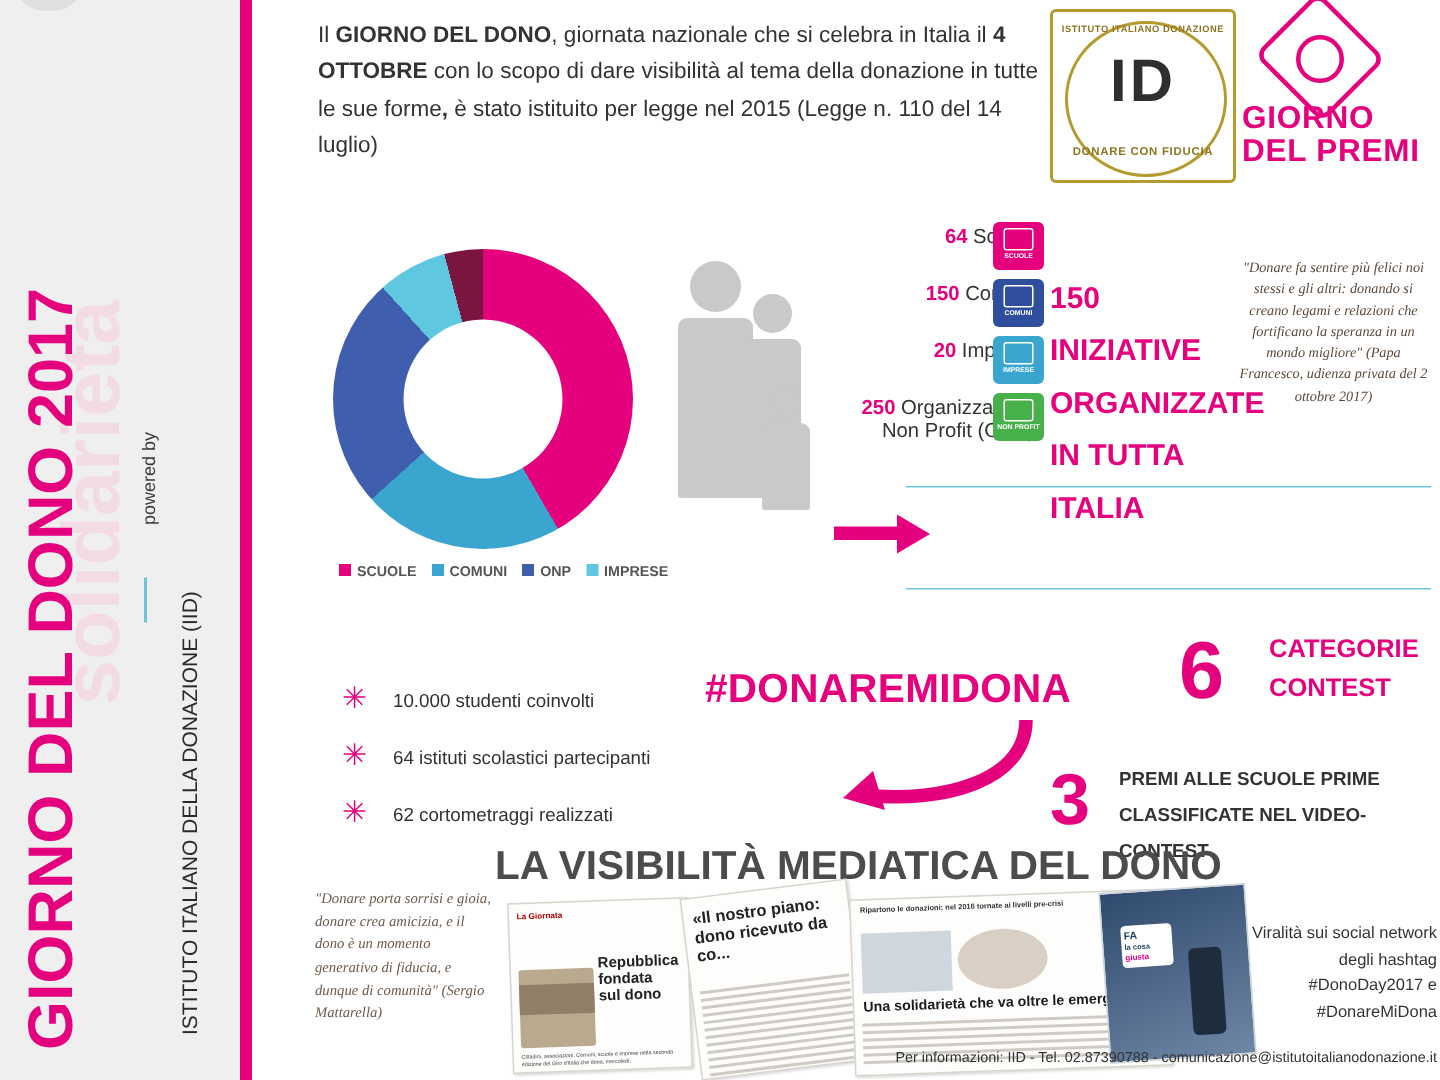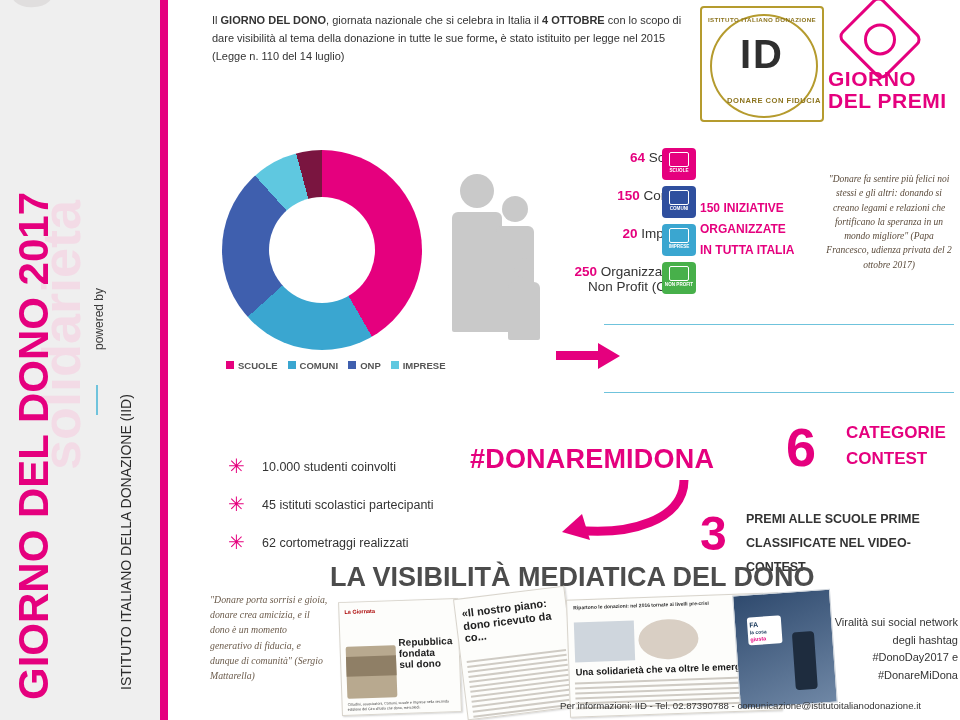--- a/index.html
+++ b/index.html
@@ -21,53 +21,53 @@
           transform-origin:left top;font-size:42px;font-weight:bold;color:#e5007e;
           white-space:nowrap;letter-spacing:0px;}
   .vpowered{position:absolute;left:92px;top:350px;transform:rotate(-90deg);
           transform-origin:left top;font-size:12px;color:#3a3a3a;white-space:nowrap;}
   .vsub{position:absolute;left:118px;top:690px;transform:rotate(-90deg);
           transform-origin:left top;font-size:14px;color:#2b2b2b;white-space:nowrap;}
   .vline{position:absolute;left:96px;top:415px;width:30px;height:2px;background:#6fc3dc;
          transform:rotate(-90deg);transform-origin:left top;}
 
   
-  .intro{position:absolute;left:212px;top:12px;width:480px;font-size:11px;
+  .intro{position:absolute;left:212px;top:12px;width:480px;font-size:15px;
          line-height:1.62;color:#333;}
   .intro b{color:#333;}
 
   
   .logobox{position:absolute;left:700px;top:6px;width:252px;height:132px;}
   .iidlogo{position:absolute;left:0;top:0;width:120px;height:112px;
            border:2px solid #b59b2e;border-radius:4px;background:#fff;}
   .iidlogo .ring{position:absolute;left:8px;top:6px;width:104px;height:100px;
            border-radius:50%;border:2px solid #b59b2e;}
   .iidlogo .idtxt{position:absolute;left:0;top:24px;width:120px;text-align:center;
            font-size:40px;font-weight:bold;color:#2f2f2f;letter-spacing:2px;}
   .iidlogo .top{position:absolute;left:0;top:8px;width:120px;text-align:center;
            font-size:6.2px;font-weight:bold;color:#8d7520;letter-spacing:.4px;}
-  .iidlogo .bot{position:absolute;left:12px;top:88px;width:120px;text-align:center;
+  .iidlogo .bot{position:absolute;left:0;top:88px;width:120px;text-align:center;
            font-size:7.6px;font-weight:bold;color:#8d7520;letter-spacing:.5px;}
   .gddlogo{position:absolute;left:128px;top:0;width:124px;height:112px;}
   .gddlogo .mark{position:absolute;left:20px;top:2px;width:58px;height:54px;
            border:3px solid #e5007e;border-radius:8px;transform:rotate(45deg);}
   .gddlogo .mark:after{content:"";position:absolute;left:14px;top:12px;width:26px;
            height:26px;border:3px solid #e5007e;border-radius:50%;}
   .gddlogo .t1{position:absolute;left:0;top:62px;width:124px;font-size:21px;
            font-weight:bold;color:#e5007e;line-height:1.05;letter-spacing:.5px;}
   .hashwrap{position:absolute;left:700px;top:132px;width:252px;height:22px;
             background:#e5007e;color:#fff;font-size:12.5px;font-weight:bold;
             text-align:center;line-height:22px;letter-spacing:.3px;}
 
   
   .h-giro{position:absolute;left:212px;top:102px;font-size:30px;font-weight:bold;
           color:#44a8c7;letter-spacing:.3px;}
 
   
-  .donutwrap{position:absolute;left:222px;top:150px;width:210px;height:235px;}
+  .donutwrap{position:absolute;left:222px;top:166px;width:210px;height:235px;}
   .donut{position:absolute;left:0;top:0;width:200px;height:200px;border-radius:50%;
     background:conic-gradient(
       #e5007e 0deg 150deg,
       #3aa6d0 150deg 228deg,
       #3f5fae 228deg 318deg,
       #5fc8e0 318deg 345deg,
       #7a1540 345deg 360deg);}
   .donut:after{content:"";position:absolute;left:47px;top:47px;width:106px;height:106px;
     background:#fff;border-radius:50%;}
   .legend{position:absolute;left:4px;top:210px;font-size:9.5px;font-weight:bold;
@@ -84,21 +84,21 @@
   
   .stats{position:absolute;left:490px;top:150px;width:200px;}
   .stat{position:relative;height:38px;text-align:right;font-size:13.5px;color:#333;}
   .stat b{color:#e5007e;font-weight:bold;}
   .chip{position:absolute;left:172px;top:-2px;width:34px;height:32px;border-radius:4px;
         background:#e5007e;color:#fff;font-size:4.6px;font-weight:bold;text-align:center;}
   .chip .gl{display:block;margin:4px auto 1px;width:18px;height:13px;border:1.4px solid #fff;border-radius:2px;}
   .chip.c2{background:#2f4f9e;} .chip.c3{background:#3aa6d0;} .chip.c4{background:#47b04a;}
 
   
-  .inzbox{position:absolute;left:700px;top:198px;width:122px;font-size:12px;
+  .inzbox{position:absolute;left:700px;top:182px;width:122px;font-size:20px;
           font-weight:bold;color:#e5007e;line-height:1.75;}
   .inzbox .n{color:#e5007e;}
   .quotebox{position:absolute;left:824px;top:172px;width:130px;font-size:9.5px;
             font-style:italic;color:#5a4a3a;line-height:1.5;text-align:center;
             font-family:"Liberation Serif",serif;}
 
   
   .arrow{position:absolute;left:556px;top:340px;width:70px;height:30px;}
   .arrow .shaft{position:absolute;left:0;top:11px;width:44px;height:9px;background:#e5007e;}
   .arrow .head{position:absolute;left:42px;top:3px;width:0;height:0;
@@ -143,21 +143,21 @@
   .clip{position:absolute;background:#fdfdfb;border:1px solid #d8d4cc;
         box-shadow:1px 1px 2px rgba(0,0,0,.18);overflow:hidden;}
   .clip .hd{font-weight:bold;color:#222;}
   .clip .lines{position:absolute;left:5px;right:5px;}
   .clip .ln{height:2px;background:#cfcbc4;margin-bottom:3px;}
 
   .viral{position:absolute;left:834px;top:614px;width:124px;font-size:11px;
          color:#333;text-align:right;line-height:1.6;}
 
   .footer{position:absolute;left:560px;top:700px;width:398px;font-size:9.6px;
-          color:#333;text-align:left;}
+          color:#333;text-align:right;}
 
   .photo{position:absolute;overflow:hidden;}
 </style>
 </head>
 <body>
 
 <div class="page">
 
   <div class="leftband">
     <div class="ghost">GIORNO DEL DONO</div>
@@ -219,21 +219,21 @@
 
   <div class="hr1"></div>
   <div class="arrow">
     <div class="shaft"></div>
       <div class="head"></div>
   </div>
   <div class="hr2"></div>
 
   <div class="bullets" id="bullets">
       <div class="brow"><span class="ast">✳</span><span>10.000 studenti coinvolti</span></div>
-      <div class="brow"><span class="ast">✳</span><span>45 istituti scolastici partecipanti</span></div>
+      <div class="brow"><span class="ast">✳</span><span>64 istituti scolastici partecipanti</span></div>
       <div class="brow"><span class="ast">✳</span><span>62 cortometraggi realizzati</span></div>
     </div>
 
   <div class="dmd">#DONAREMIDONA</div>
   <div class="curve">
     <svg width="130" height="70" viewBox="0 0 130 70">
       <path d="M124 4 C124 44 70 60 14 54" stroke="#e5007e" stroke-width="9" fill="none"></path>
       <polygon points="22,38 2,56 30,64" fill="#e5007e"></polygon>
     </svg>
   </div>

